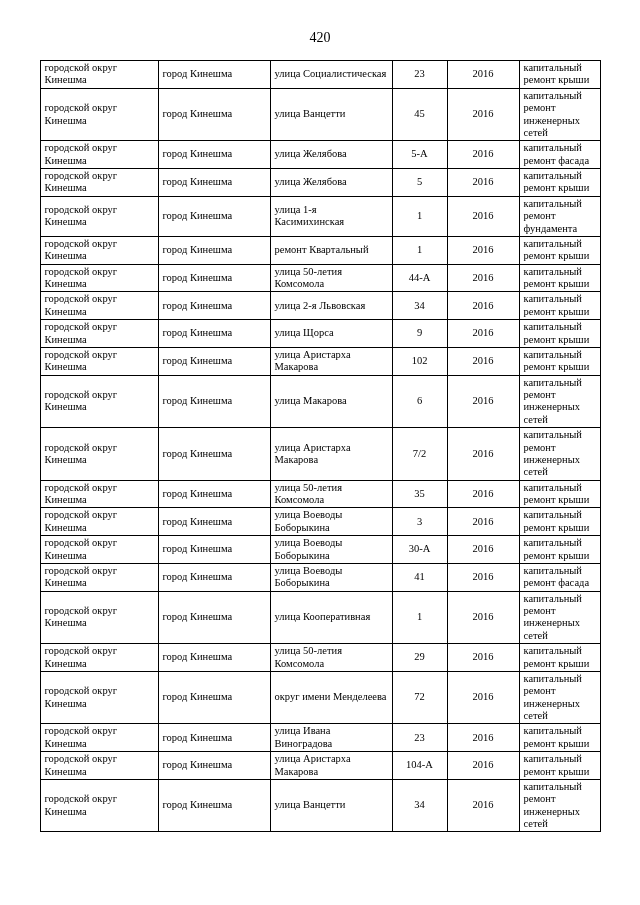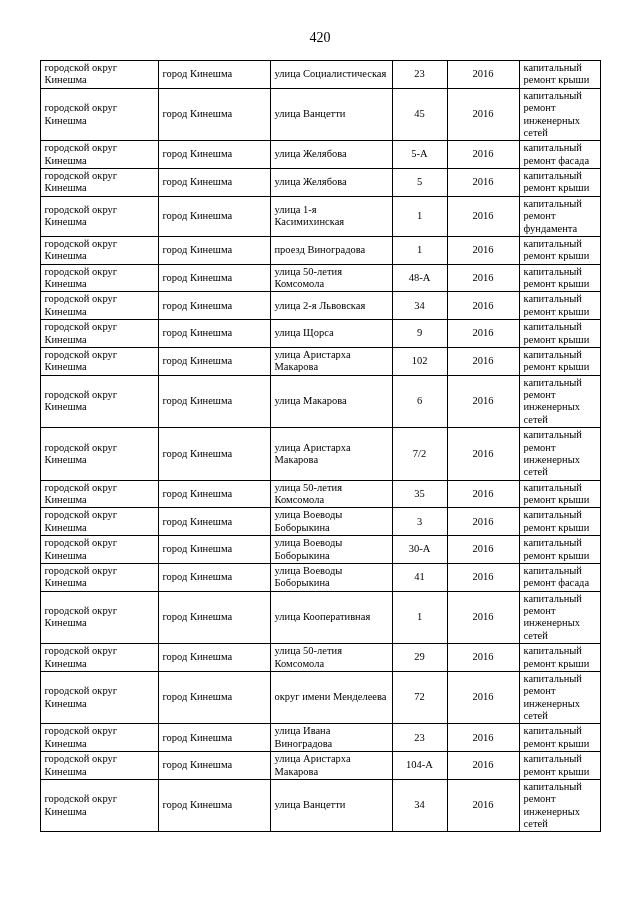--- a/index.html
+++ b/index.html
@@ -96,30 +96,30 @@
         <td>городской округ Кинешма</td>
         <td>город Кинешма</td>
         <td>улица 1-я Касимихинская</td>
         <td class="center">1</td>
         <td class="center">2016</td>
         <td>капитальный ремонт фундамента</td>
       </tr>
       <tr>
         <td>городской округ Кинешма</td>
         <td>город Кинешма</td>
-        <td>проезд Виноградова</td>
+        <td>ремонт Квартальный</td>
         <td class="center">1</td>
         <td class="center">2016</td>
         <td>капитальный ремонт крыши</td>
       </tr>
       <tr>
         <td>городской округ Кинешма</td>
         <td>город Кинешма</td>
         <td>улица 50-летия Комсомола</td>
-        <td class="center">48-А</td>
+        <td class="center">44-А</td>
         <td class="center">2016</td>
         <td>капитальный ремонт крыши</td>
       </tr>
       <tr>
         <td>городской округ Кинешма</td>
         <td>город Кинешма</td>
         <td>улица 2-я Львовская</td>
         <td class="center">34</td>
         <td class="center">2016</td>
         <td>капитальный ремонт крыши</td>

